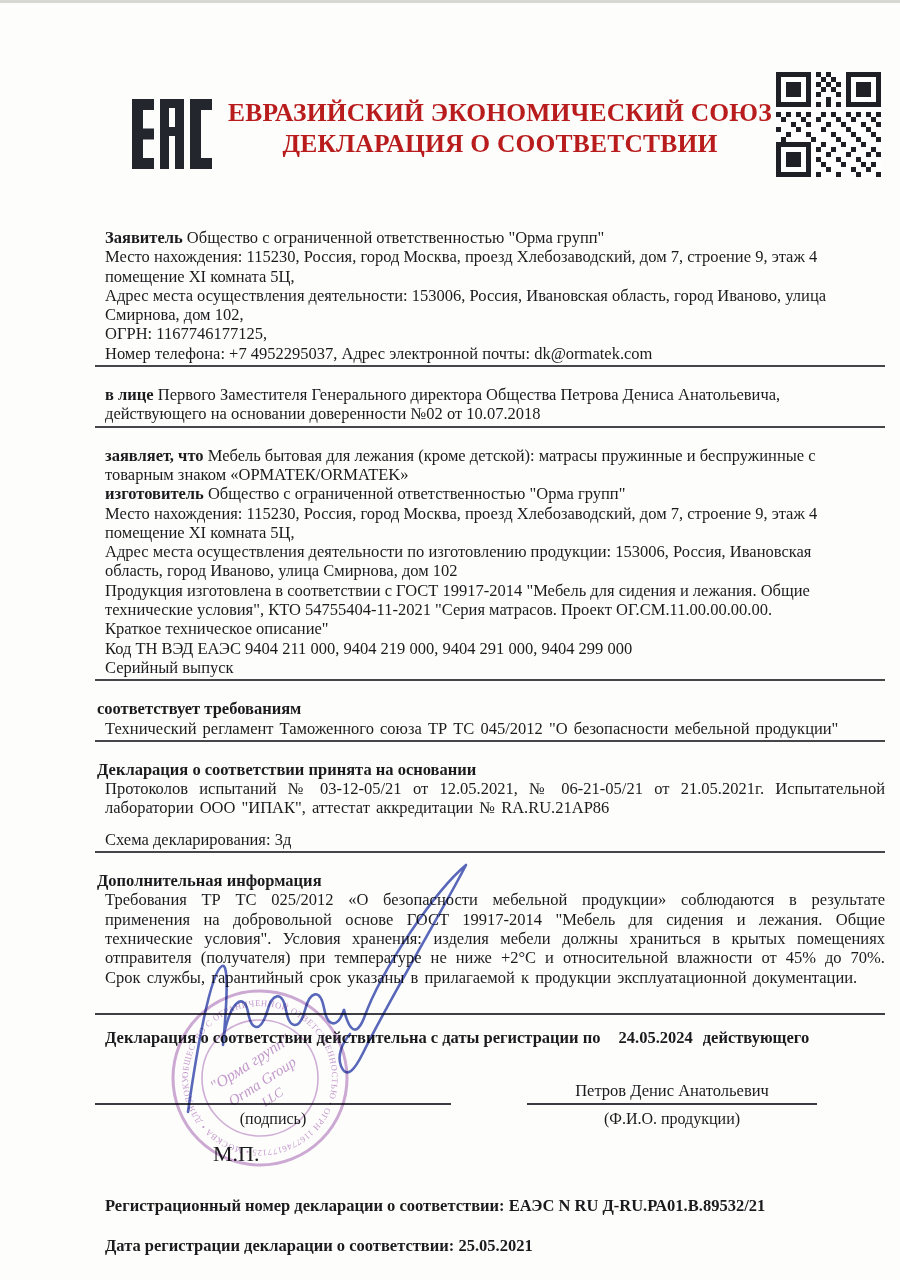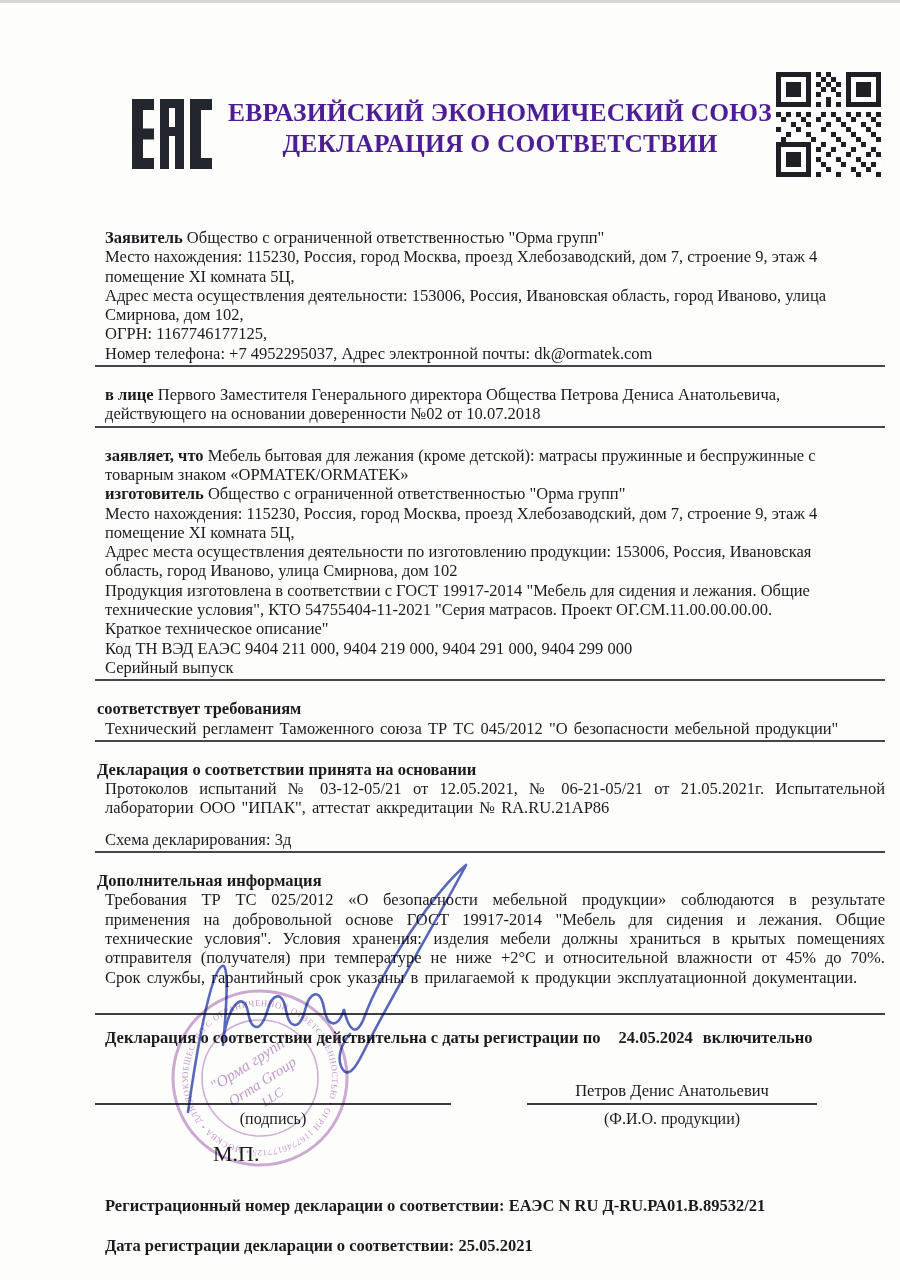--- a/index.html
+++ b/index.html
@@ -2,21 +2,21 @@
 <html><head>
 <meta charset="utf-8">
 <style>
   html,body{margin:0;padding:0;background:#e9e9e7;}
   .page{position:relative;width:900px;height:1280px;margin:0 auto;background:#fdfdfc;
         font-family:"Liberation Serif","DejaVu Serif",serif;color:#1b1b1e;overflow:hidden;}
   .scan-edge{position:absolute;top:0;left:0;right:0;height:3px;background:#d7d7d4;}
 
   .eac-logo{position:absolute;left:132px;top:99px;}
   .title{position:absolute;left:205px;top:97px;width:590px;text-align:center;
-         font-weight:bold;font-size:25.5px;line-height:31px;letter-spacing:.2px;color:#4c1d95;}
+         font-weight:bold;font-size:25.5px;line-height:31px;letter-spacing:.2px;color:#b91c1c;}
   .qr{position:absolute;left:776px;top:72px;}
 
   .content{position:absolute;left:95px;top:228px;width:790px;font-size:16.5px;line-height:19.3px;}
   .sec{padding:0 0 0 0;}
   .ruled{border-top:2px solid #45454a;padding-top:18px;margin-top:2px;}
   .ln{padding-left:10px;}
   .pre{white-space:pre-line;padding-left:10px;}
   .hd{font-weight:bold;padding-left:2px;}
   .just{text-align:justify;padding-left:10px;word-spacing:2px;}
   .spacer{height:12px;}
@@ -146,21 +146,21 @@
     </section>
 
     <section class="sec ruled">
       <div class="hd">Дополнительная информация</div>
       <div class="just">Требования ТР ТС 025/2012 «О безопасности мебельной продукции» соблюдаются в результате применения на добровольной основе ГОСТ 19917-2014 "Мебель для сидения и лежания. Общие технические условия". Условия хранения: изделия мебели должны храниться в крытых помещениях отправителя (получателя) при температуре не ниже +2°С и относительной влажности от 45% до 70%. Срок службы, гарантийный срок указаны в прилагаемой к продукции эксплуатационной документации.</div>
     </section>
 
     <div class="bottom-rule"></div>
 
     <div class="validity">
-      <span>Декларация о соответствии действительна с даты регистрации по</span><span class="vdate">24.05.2024</span><span class="vsuf">включительно</span>
+      <span>Декларация о соответствии действительна с даты регистрации по</span><span class="vdate">24.05.2024</span><span class="vsuf">действующего</span>
     </div>
 
     <div class="sig-row">
       <div class="sig-left">
         <div class="sig-line"></div>
         <div class="caption">(подпись)</div>
       </div>
       <div class="sig-right">
         <div class="name">Петров Денис Анатольевич</div>
         <div class="caption">(Ф.И.О. продукции)</div>

